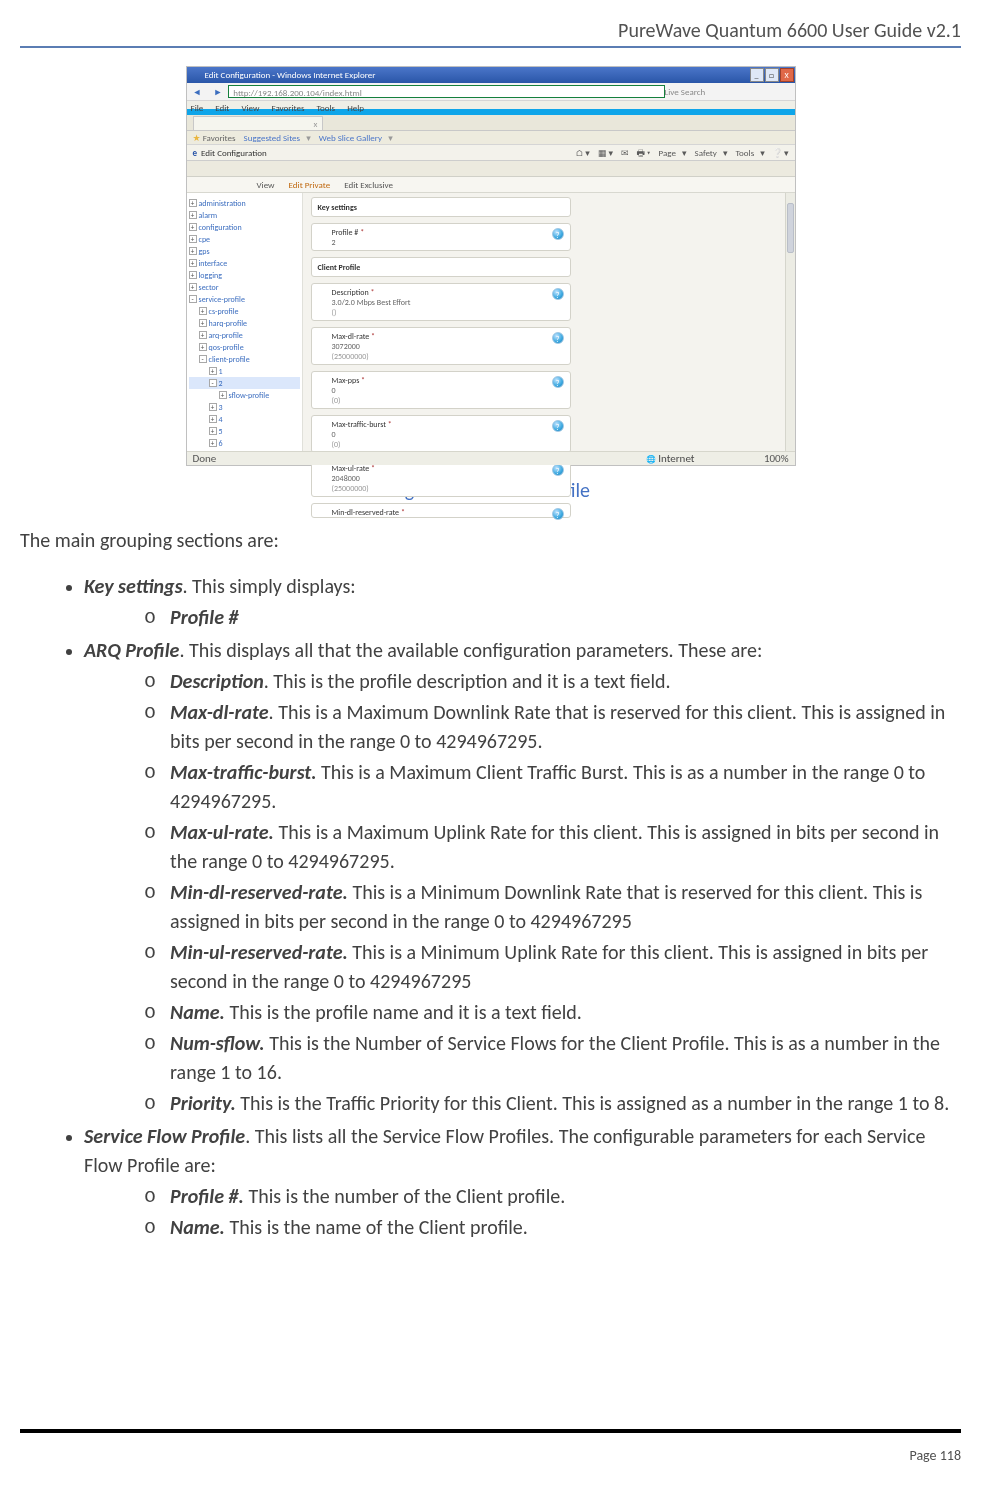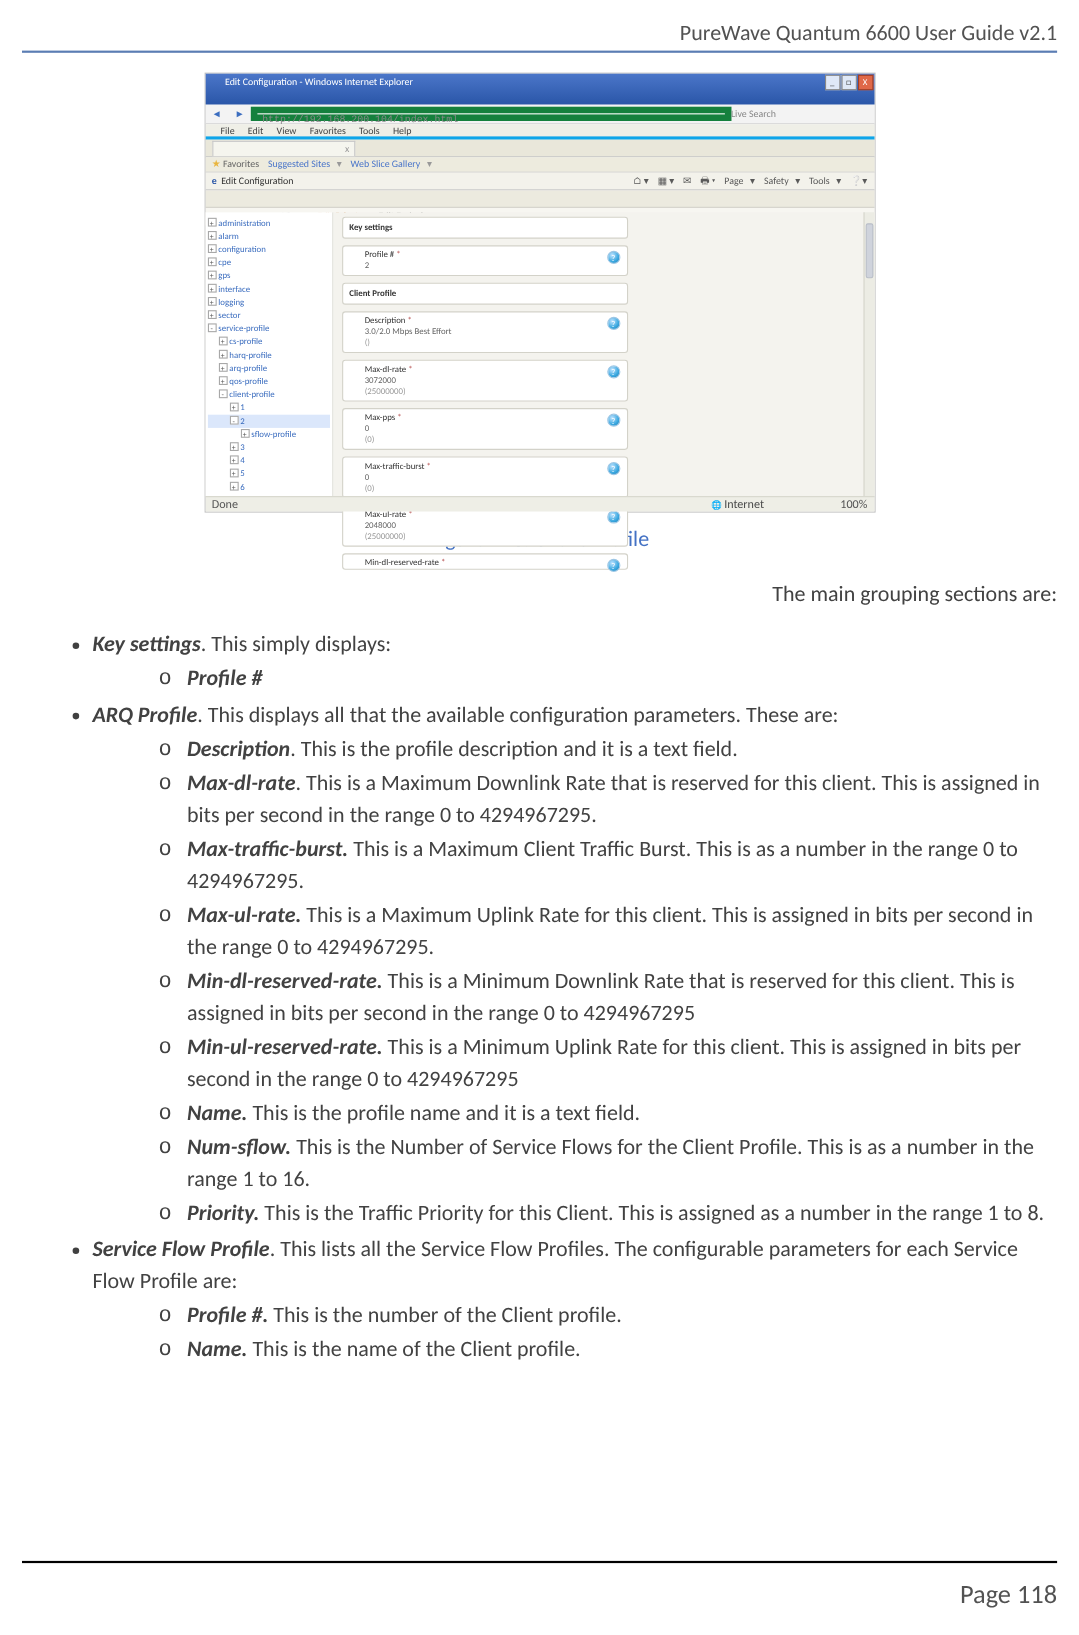--- a/index.html
+++ b/index.html
@@ -28,45 +28,45 @@
       display: inline-block;
       width: 610px;
       height: 400px;
       border: 1px solid #c0c0c0;
       background: #fff;
       position: relative;
       text-align: left;
     }
     
     .fp-titlebar {
-      height: 28px;
+      height: 16px;
       background: linear-gradient(#4b76c9, #2a56a8);
       position: relative;
     }
     .fp-title {
       color: #fff;
       font-size: 9px;
       padding-left: 18px;
       line-height: 16px;
     }
     .fp-wbtns { position: absolute; right: 0; top: 0; height: 16px; display: flex; }
     .fp-wbtn { width: 14px; height: 14px; margin: 1px 1px 0 0; border: 1px solid #888; font-size: 8px; line-height: 12px; text-align: center; }
     .fp-min { background: #dfe8f7; }
     .fp-max { background: #dfe8f7; }
     .fp-close { background: #e06848; color: #fff; border-color: #a04028; }
     .fp-addr {
       height: 18px; background: #f3f3f3; border-bottom: 1px solid #d5d5d5;
       font-size: 9px; color: #666; display: flex; align-items: center;
     }
     .fp-addr .nav { padding: 0 6px; color: #3b6dbf; }
-    .fp-addr .url { flex: 1; background: #fff; border: 6px solid #15803d; height: 13px; line-height: 13px; padding: 0 4px; color: #888; font-family: Liberation Mono, monospace; }
+    .fp-addr .url { flex: 1; background: #fff; border: 1px solid #15803d; height: 13px; line-height: 13px; padding: 0 4px; color: #888; }
     .fp-addr .right { width: 130px; padding-right: 4px; color: #888; }
     .fp-menubar {
-      height: 14px; background: #efefe7; border-bottom: 3px solid #0ea5e9;
-      font-size: 9px; color: #444; padding-left: 14px; line-height: 14px;
+      height: 14px; background: #efefe7; border-bottom: 6px solid #0ea5e9;
+      font-size: 9px; color: #444; padding-left: 4px; line-height: 14px;
     }
     .fp-menubar span { margin-right: 10px; }
     .fp-tabrow { height: 16px; background: #e9e7da; font-size: 9px; display: flex; align-items: flex-end; padding-left: 6px; border-bottom: 1px solid #c8c8c8; }
     .fp-tabrow .newtab { width: 130px; height: 14px; border: 1px solid #c8c8c8; border-bottom: none; background: #f5f5ee; margin-right: 6px; line-height: 14px; text-align: right; padding-right: 4px; color: #999; }
     .fp-favbar { height: 14px; background: #edebde; font-size: 9px; color: #666; line-height: 14px; padding-left: 6px; border-bottom: 1px solid #d5d5d5; }
     .fp-favbar .star { color: #e9b53e; }
     .fp-favbar .link { color: #4b76c9; margin-left: 6px; }
     .fp-favbar .ico { color: #999; margin-left: 4px; }
     .fp-doctab { height: 16px; background: #f3f2eb; border-bottom: 1px solid #cdcdcd; font-size: 9px; display: flex; align-items: center; position: relative; }
     .fp-doctab .ie { color: #2a56a8; margin: 0 4px 0 6px; font-weight: bold; }
@@ -121,21 +121,20 @@
       text-align: center;
       color: #4472c4;
       font-size: 20px;
       margin: 12px 0 24px 0;
     }
     .body-text {
       font-size: 20px;
       color: #424242;
       margin-bottom: 18px;
       line-height: 1.4;
-      text-align: right;
     }
     ul.level1 {
       list-style: disc;
       padding-left: 64px;
       font-size: 20px;
       color: #424242;
     }
     ul.level1 > li { margin-bottom: 4px; line-height: 1.45; }
     ul.level1 > li::marker { color: #404040; font-size: 18px; }
     ol.level2 {
@@ -156,25 +155,25 @@
       top: 0;
       font-family: "Courier New", monospace;
       color: #424242;
     }
     .bi { font-weight: bold; font-style: italic; }
     .page-footer {
       position: absolute;
       bottom: 22px;
       left: 20px;
       right: 20px;
-      border-top: 2px solid #000000;
+      border-top: 4px solid #000000;
       text-align: right;
       padding-top: 14px;
       color: #525252;
-      font-size: 24px;
+      font-size: 14px;
     }
   </style>
 </head>
 <body>
 
 <div class="page-header">PureWave Quantum 6600 User Guide v2.1</div>
 
 <div class="figure-wrap">
   <div class="figure-placeholder">
 

